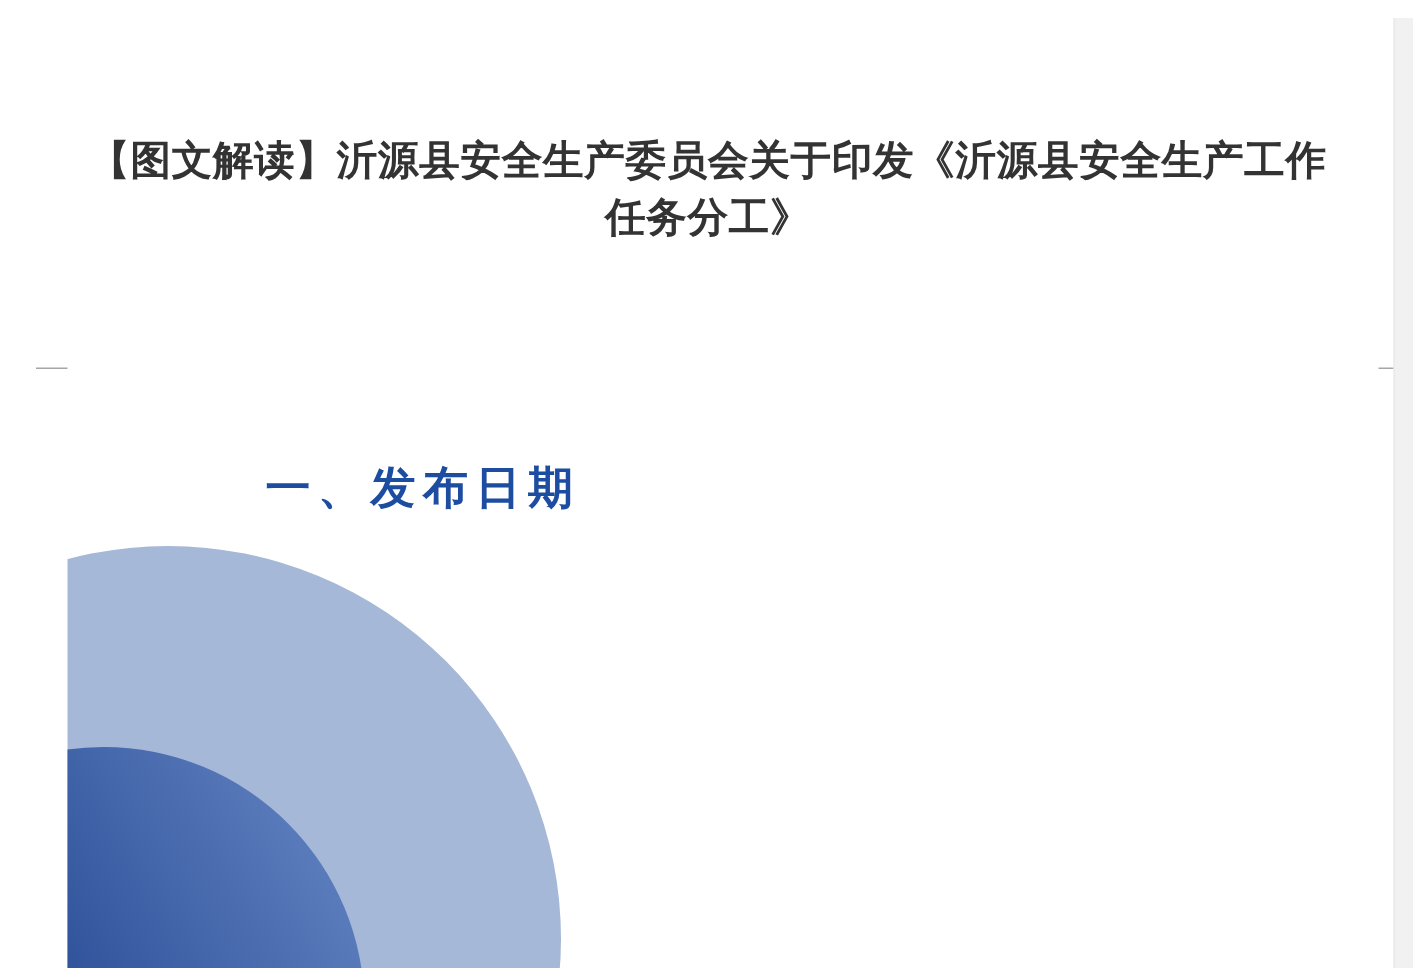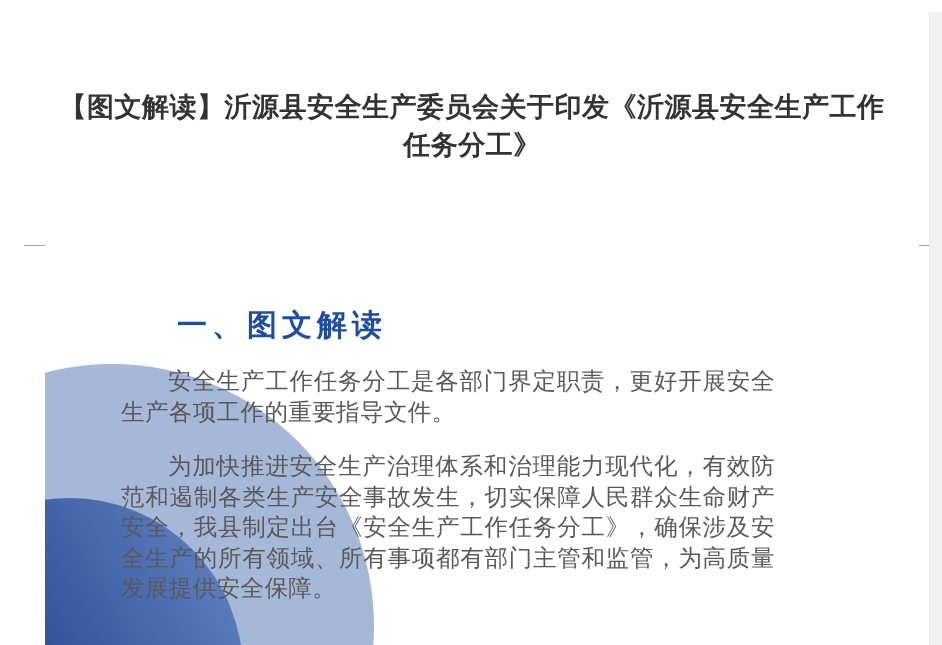--- a/index.html
+++ b/index.html
@@ -150,23 +150,19 @@
       <span class="print-button">打印</span>
     </div>
   </div>
 
   <hr class="rule">
 
   <div class="policy-slide">
     <div class="decor-circle-light"></div>
     <div class="decor-circle-dark"></div>
 
-    <div class="slide-heading">一、图文解读</div>
+    <div class="slide-heading">一、发布日期</div>
 
-    <div class="slide-body">
-      <p>安全生产工作任务分工是各部门界定职责，更好开展安全生产各项工作的重要指导文件。</p>
-      <p>为加快推进安全生产治理体系和治理能力现代化，有效防范和遏制各类生产安全事故发生，切实保障人民群众生命财产安全，我县制定出台《安全生产工作任务分工》，确保涉及安全生产的所有领域、所有事项都有部门主管和监管，为高质量发展提供安全保障。</p>
-    </div>
   </div>
 
 </div>
 
 <div class="page-gutter"></div>
 
 </body></html>

